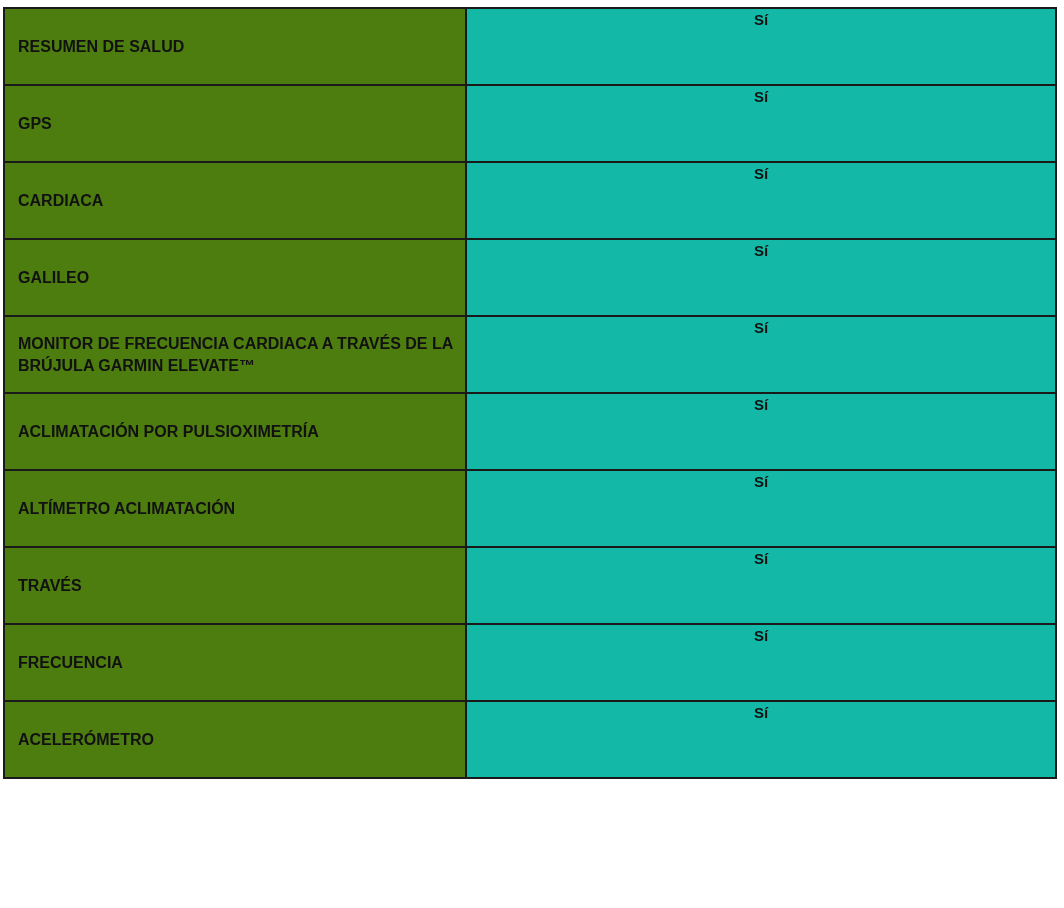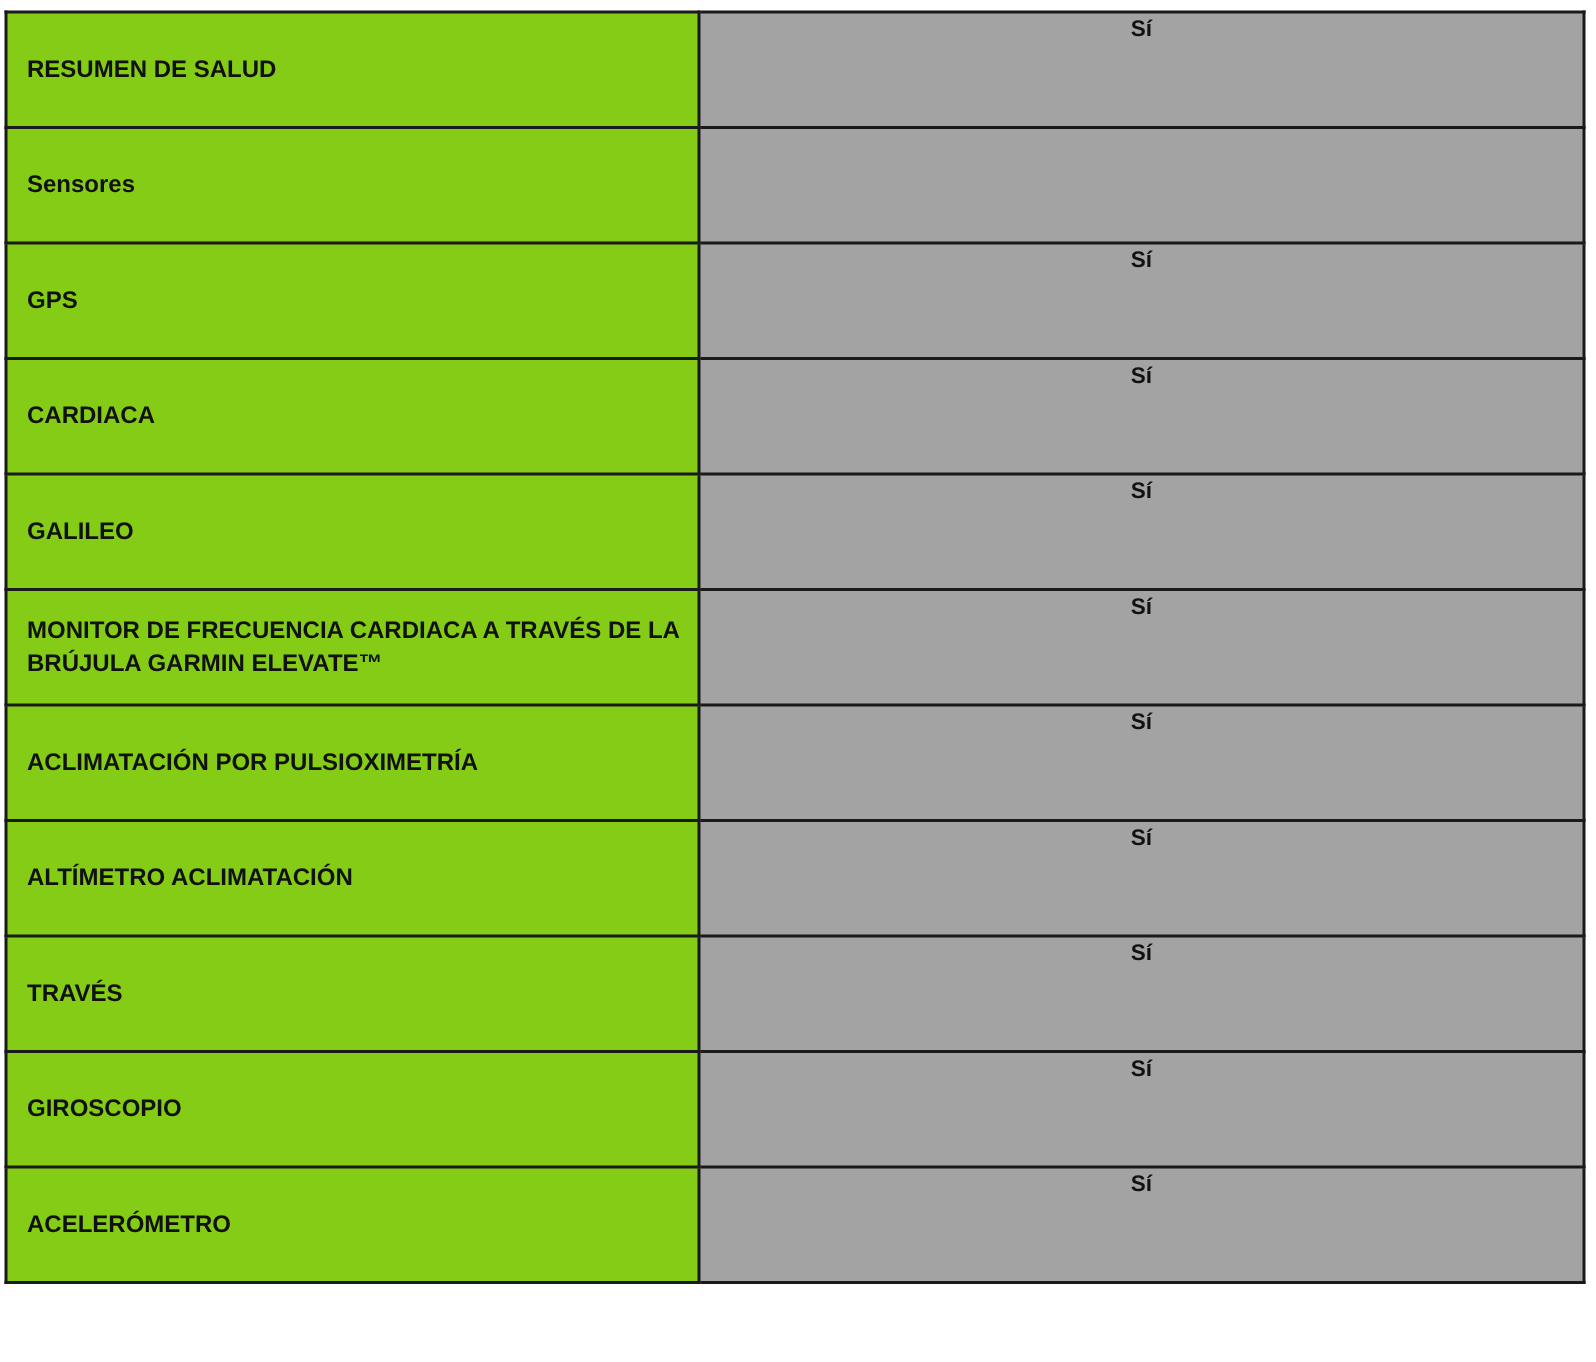--- a/index.html
+++ b/index.html
@@ -24,27 +24,27 @@
   }
   table.spec td {
     border: 2px solid #1a1a1a;
     height: 77px;
     padding: 0;
     vertical-align: top;
     box-sizing: border-box;
   }
   td.label-cell {
     width: 462px;
-    background: #84cc16;
+    background: #4d7c0f;
     vertical-align: middle !important;
     padding-left: 13px !important;
     padding-right: 6px !important;
   }
   td.value-cell {
-    background: #a3a3a3;
+    background: #14b8a6;
     text-align: center;
   }
   .label {
     font-size: 16px;
     font-weight: bold;
     color: #111111;
     line-height: 22px;
     display: block;
   }
   .value {
@@ -60,28 +60,20 @@
 <body>
 
 <table class="spec">
   <tbody>
     <tr>
       <td class="label-cell">
           <span class="label">RESUMEN DE SALUD</span>
         </td>
       <td class="value-cell">
           <span class="value">Sí</span>
-        </td>
-    </tr>
-    <tr>
-      <td class="label-cell">
-          <span class="label">Sensores</span>
-        </td>
-      <td class="value-cell">
-          <span class="value"></span>
         </td>
     </tr>
     <tr>
       <td class="label-cell">
           <span class="label">GPS</span>
         </td>
       <td class="value-cell">
           <span class="value">Sí</span>
         </td>
     </tr>
@@ -128,21 +120,21 @@
     <tr>
       <td class="label-cell">
           <span class="label">TRAVÉS</span>
         </td>
       <td class="value-cell">
           <span class="value">Sí</span>
         </td>
     </tr>
     <tr>
       <td class="label-cell">
-          <span class="label">GIROSCOPIO</span>
+          <span class="label">FRECUENCIA</span>
         </td>
       <td class="value-cell">
           <span class="value">Sí</span>
         </td>
     </tr>
     <tr>
       <td class="label-cell">
           <span class="label">ACELERÓMETRO</span>
         </td>
       <td class="value-cell">

